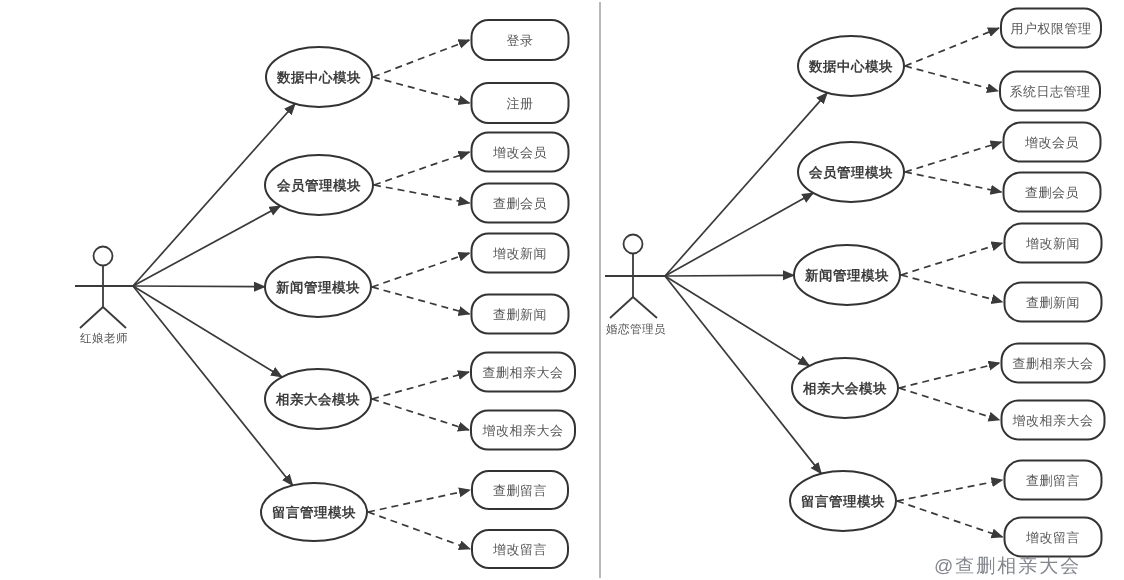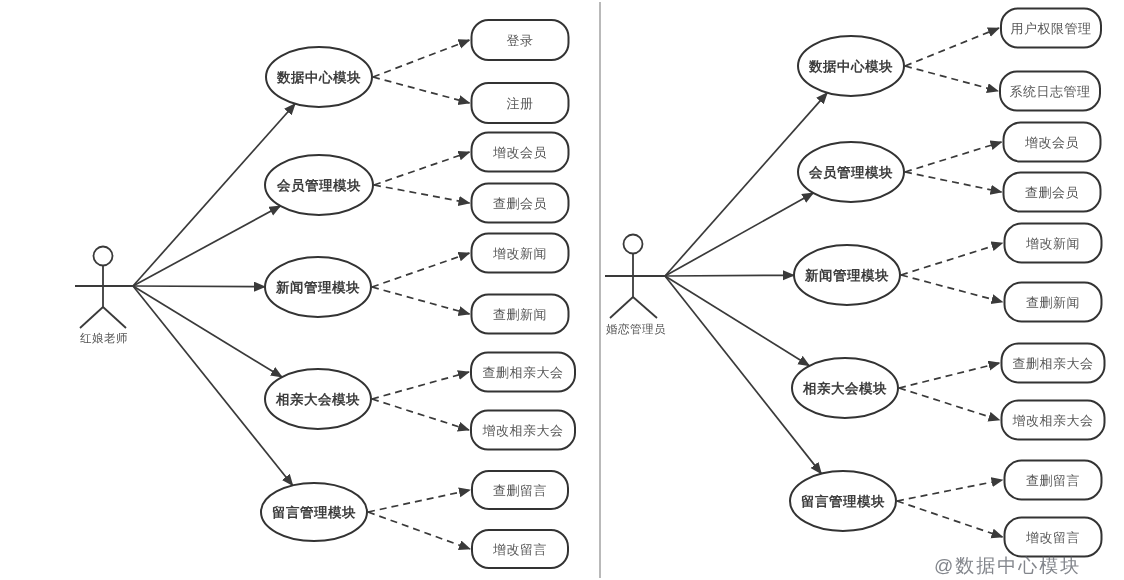--- a/index.html
+++ b/index.html
@@ -128,14 +128,14 @@
         <ellipse cx="843" cy="501" rx="53" ry="30" fill="#ffffff" stroke="#333333" stroke-width="2"></ellipse>
         <text x="843" y="505.8" text-anchor="middle" font-size="13.5" font-weight="600" fill="#3d3d3d" letter-spacing="0.5">留言管理模块</text>
         <line x1="897" y1="501" x2="1002.5" y2="480" stroke="#3a3a3a" stroke-width="1.7" stroke-dasharray="7 5" marker-end="url(#arw)"></line>
         <rect x="1004.5" y="460.5" width="97" height="39" rx="17" ry="17" fill="#ffffff" stroke="#333333" stroke-width="2"></rect>
         <text x="1053" y="484.6" text-anchor="middle" font-size="13" font-weight="400" fill="#585858" letter-spacing="0.5">查删留言</text>
         <line x1="897" y1="501" x2="1002.5" y2="537" stroke="#3a3a3a" stroke-width="1.7" stroke-dasharray="7 5" marker-end="url(#arw)"></line>
         <rect x="1004.5" y="517.5" width="97" height="39" rx="17" ry="17" fill="#ffffff" stroke="#333333" stroke-width="2"></rect>
         <text x="1053" y="541.6" text-anchor="middle" font-size="13" font-weight="400" fill="#585858" letter-spacing="0.5">增改留言</text>
       </g>
     </svg>
-  <div class="wm" id="wm-dark">@数据中心模块</div>
+  <div class="wm" id="wm-dark">@查删相亲大会</div>
 </div>
 
 </body></html>

